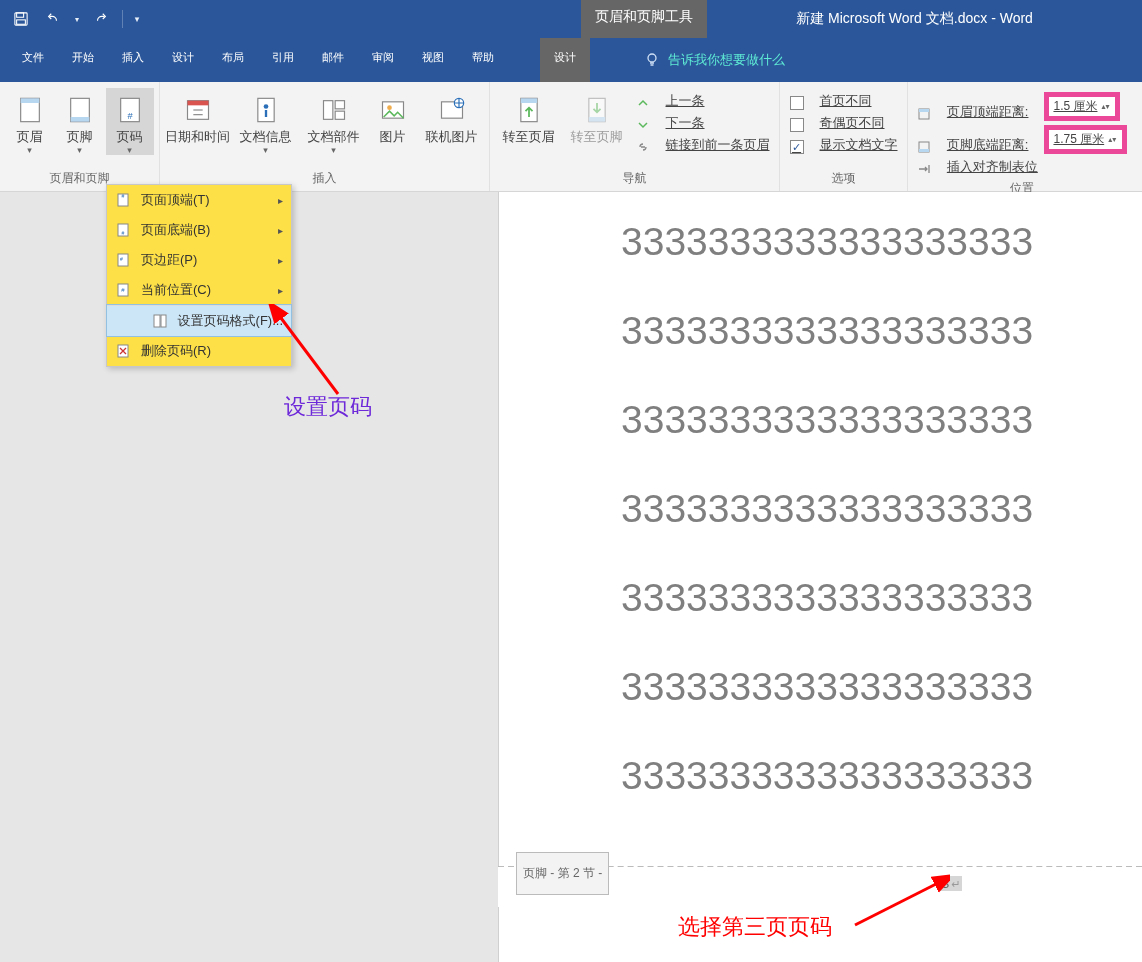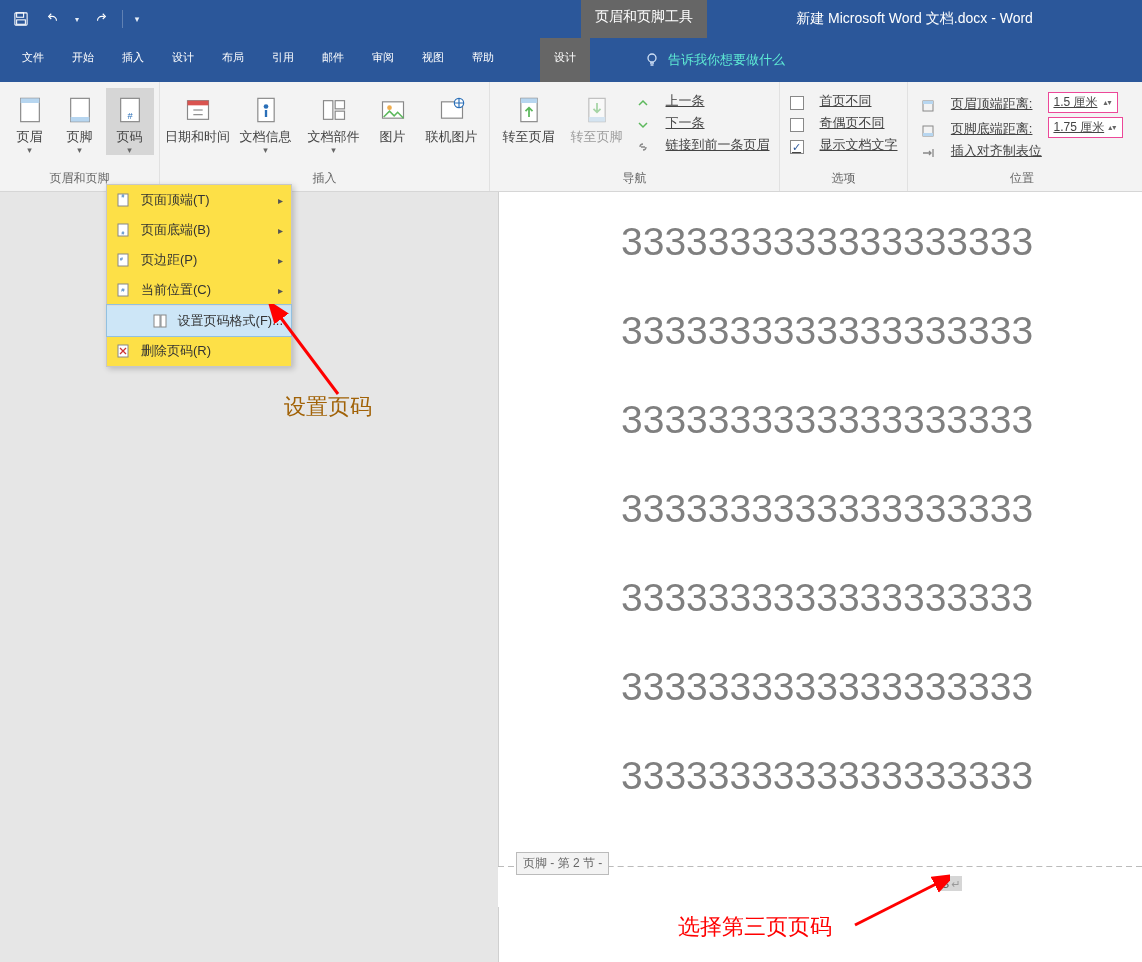--- a/index.html
+++ b/index.html
@@ -134,21 +134,21 @@
     cursor: pointer;
     white-space: nowrap;
     text-decoration: underline;
   }
   .smrow svg { width:14px; height:14px; }
   .chk {
     width:14px;height:14px;border:1px solid #888;background:#fff;display:inline-flex;align-items:center;justify-content:center;font-size:11px;color:#2b579a;
   }
   .chk.checked::after{content:"✓";}
   .valbox {
-    border:1px solid #ec4899;background:#fff;padding:1px 18px 1px 4px;font-size:12px;position:relative;min-width:70px;white-space:nowrap;
+    border:5px solid #ec4899;background:#fff;padding:1px 18px 1px 4px;font-size:12px;position:relative;min-width:70px;white-space:nowrap;
   }
   .valbox .spin{
     position:absolute;right:2px;top:1px;bottom:1px;width:12px;display:flex;flex-direction:column;justify-content:center;color:#666;font-size:8px;line-height:1;
   }
   .navcol{display:flex;flex-direction:column;gap:0;}
   
   .dropdown {
     position: absolute;
     top: 184px;
     left: 106px;
@@ -198,40 +198,40 @@
     white-space: nowrap;
     overflow:hidden;
   }
   .footer-tag{
     position:absolute;
     left:516px; top:852px;
     background:#f3f3f3;
     border:1px solid #bbb;
     font-size:12px;
     color:#666;
-    padding:2px 6px;
+    padding:12px 6px;
     z-index:3;
   }
   .footer-dash{
     position:absolute;
     left:498px; right:0; top:866px;
     border-top:2px dashed #bbb;
     z-index:2;
   }
   .footer-area{
     position:absolute;
     left:498px;right:0;top:867px;height:40px;background:#fff;z-index:2;
   }
   .pagenum{
     position:absolute;top:876px;left:940px;font-size:13px;color:#666;background:#d6d6d6;padding:0 2px;z-index:3;
   }
   .pagenum::after{content:"↵";font-size:11px;color:#999;margin-left:2px;}
   
   .anno1{
-    position:absolute;left:284px;top:392px;color:#a16207;font-size:22px;z-index:60;
+    position:absolute;left:284px;top:392px;color:#6d28d9;font-size:22px;z-index:60;
   }
   .anno2{
     position:absolute;left:678px;top:912px;color:#ff0000;font-size:22px;z-index:60;
   }
   .arrow-svg{position:absolute;z-index:60;}
   .arrow1{left:268px;top:304px;width:80px;height:100px;}
   .arrow2{left:850px;top:870px;width:100px;height:60px;}
 </style>
 </head>
 <body>

